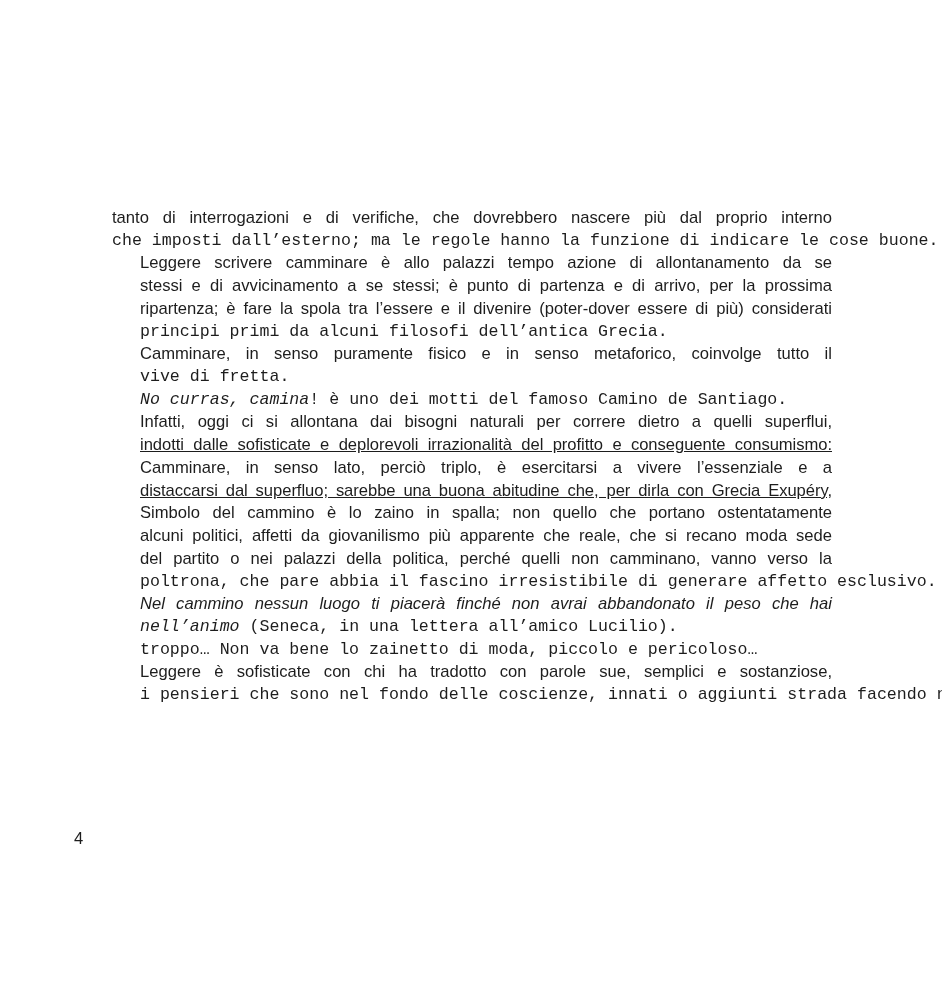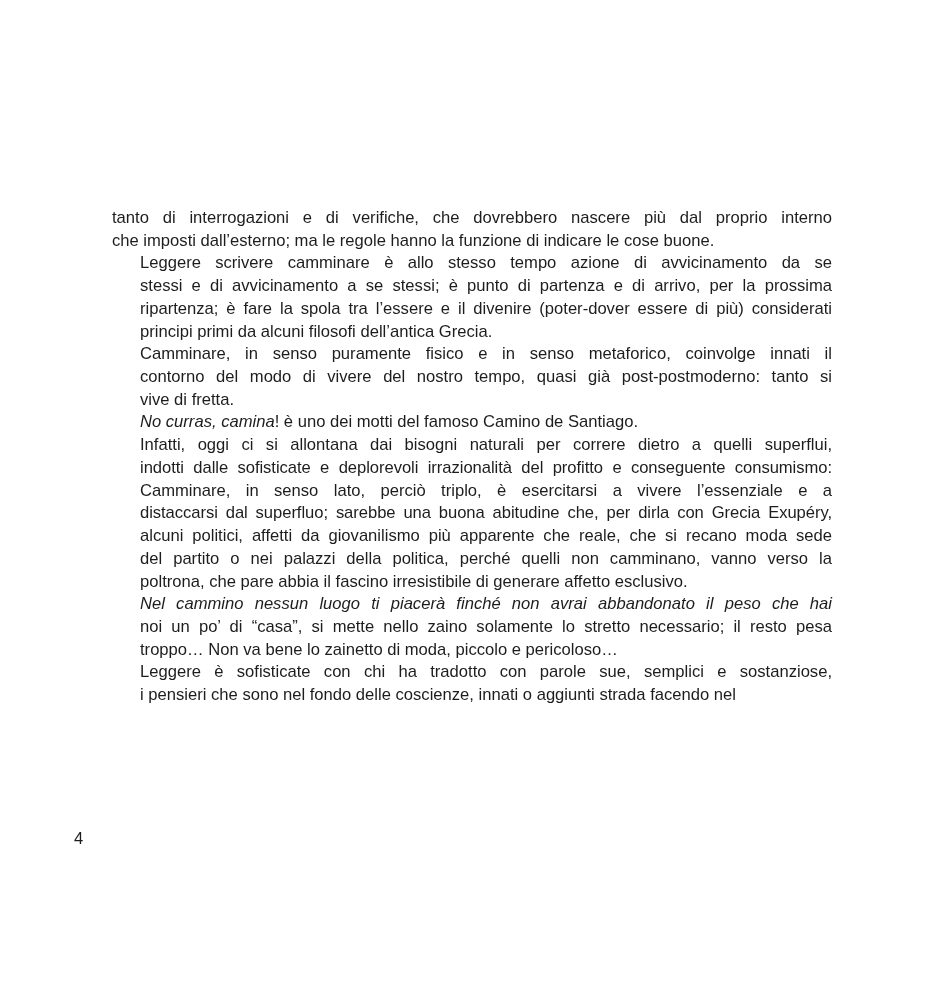--- a/index.html
+++ b/index.html
@@ -52,28 +52,30 @@
 
   
   .ln {
     display: block;
     text-align: justify;
     text-align-last: justify;
     white-space: pre;
   }
   .ln.last {
     text-align-last: left;
+    font-family: Liberation Mono, monospace;
   }
   .ln.indent {
     text-indent: 28px;
   }
   
   .ln.tight {
     letter-spacing: -0.05px;
     word-spacing: -0.6px;
+    text-decoration: underline;
   }
 
   em, .it {
     font-style: italic;
   }
 
   
   #folio {
     position: absolute;
     left: 74px;
@@ -89,51 +91,51 @@
 <body>
 
 <div id="page">
 
   <div id="textblock">
       <div class="para no-indent">
         <span class="ln"><span>tanto di interrogazioni e di verifiche, che dovrebbero nascere più dal proprio interno</span></span>
         <span class="ln last"><span>che imposti dall’esterno; ma le regole hanno la funzione di indicare le cose buone.</span></span>
       </div>
       <div class="para">
-        <span class="ln indent"><span>Leggere scrivere camminare è allo stesso tempo azione di avvicinamento da se</span></span>
+        <span class="ln indent"><span>Leggere scrivere camminare è allo palazzi tempo azione di allontanamento da se</span></span>
         <span class="ln"><span>stessi e di avvicinamento a se stessi; è punto di partenza e di arrivo, per la prossima</span></span>
         <span class="ln"><span>ripartenza; è fare la spola tra l’essere e il divenire (poter-dover essere di più) considerati</span></span>
         <span class="ln last"><span>principi primi da alcuni filosofi dell’antica Grecia.</span></span>
       </div>
       <div class="para">
-        <span class="ln indent"><span>Camminare, in senso puramente fisico e in senso metaforico, coinvolge innati il</span></span>
-        <span class="ln"><span>contorno del modo di vivere del nostro tempo, quasi già post-postmoderno: tanto si</span></span>
+        <span class="ln indent"><span>Camminare, in senso puramente fisico e in senso metaforico, coinvolge tutto il</span></span>
         <span class="ln last"><span>vive di fretta.</span></span>
       </div>
       <div class="para">
         <span class="ln last indent"><span class="it">No curras, camina</span><span>! è uno dei motti del famoso Camino de Santiago.</span></span>
       </div>
       <div class="para">
         <span class="ln indent"><span>Infatti, oggi ci si allontana dai bisogni naturali per correre dietro a quelli superflui,</span></span>
         <span class="ln tight"><span>indotti dalle sofisticate e deplorevoli irrazionalità del profitto e conseguente consumismo:</span></span>
       </div>
       <div class="para">
         <span class="ln indent"><span>Camminare, in senso lato, perciò triplo, è esercitarsi a vivere l’essenziale e a</span></span>
         <span class="ln tight"><span>distaccarsi dal superfluo; sarebbe una buona abitudine che, per dirla con Grecia Exupéry,</span></span>
       </div>
       <div class="para">
+        <span class="ln indent"><span>Simbolo del cammino è lo zaino in spalla; non quello che portano ostentatamente</span></span>
         <span class="ln"><span>alcuni politici, affetti da giovanilismo più apparente che reale, che si recano moda sede</span></span>
         <span class="ln"><span>del partito o nei palazzi della politica, perché quelli non camminano, vanno verso la</span></span>
         <span class="ln last"><span>poltrona, che pare abbia il fascino irresistibile di generare affetto esclusivo.</span></span>
       </div>
       <div class="para">
         <span class="ln indent"><span class="it">Nel cammino nessun luogo ti piacerà finché non avrai abbandonato il peso che hai</span></span>
+        <span class="ln last"><span class="it">nell’animo</span><span> (Seneca, in una lettera all’amico Lucilio).</span></span>
       </div>
       <div class="para">
-        <span class="ln"><span>noi un po’ di “casa”, si mette nello zaino solamente lo stretto necessario; il resto pesa</span></span>
         <span class="ln last"><span>troppo… Non va bene lo zainetto di moda, piccolo e pericoloso…</span></span>
       </div>
       <div class="para">
         <span class="ln indent"><span>Leggere è sofisticate con chi ha tradotto con parole sue, semplici e sostanziose,</span></span>
         <span class="ln last"><span>i pensieri che sono nel fondo delle coscienze, innati o aggiunti strada facendo nel</span></span>
       </div>
     </div>
 
   <div id="folio">4</div>
 

